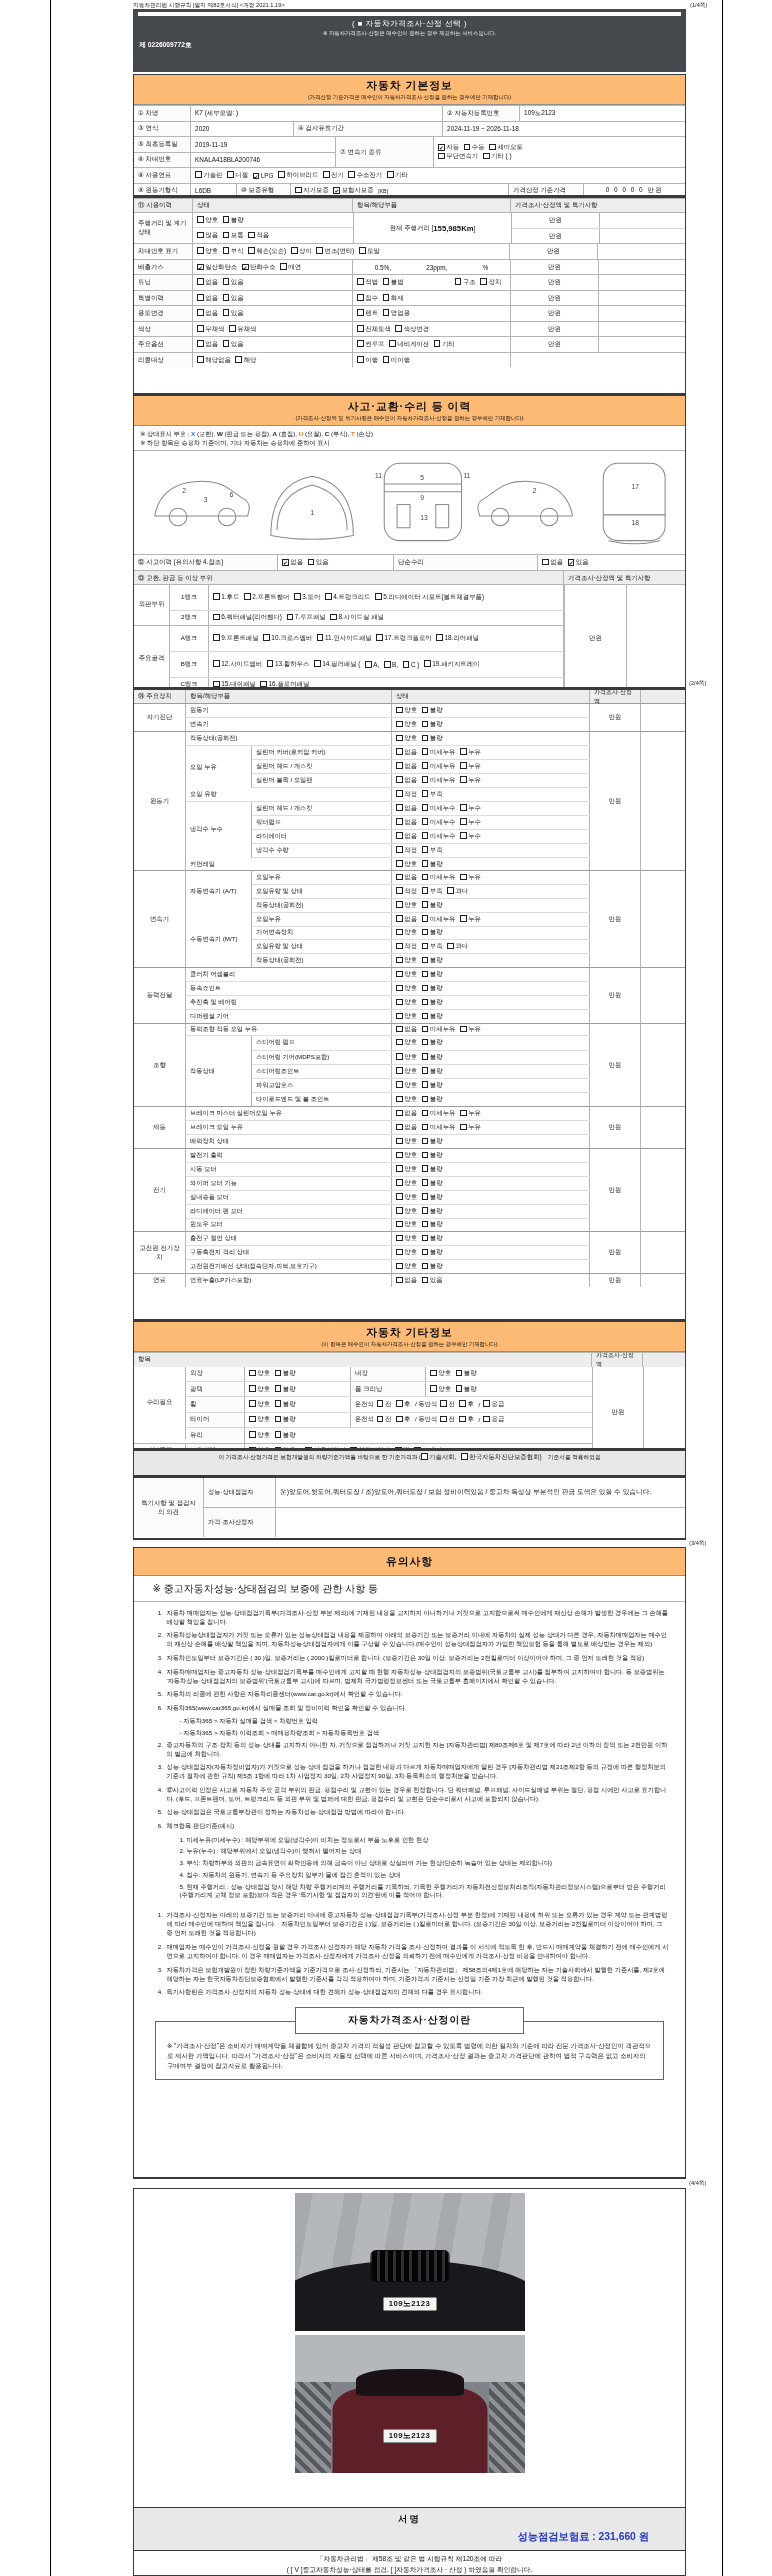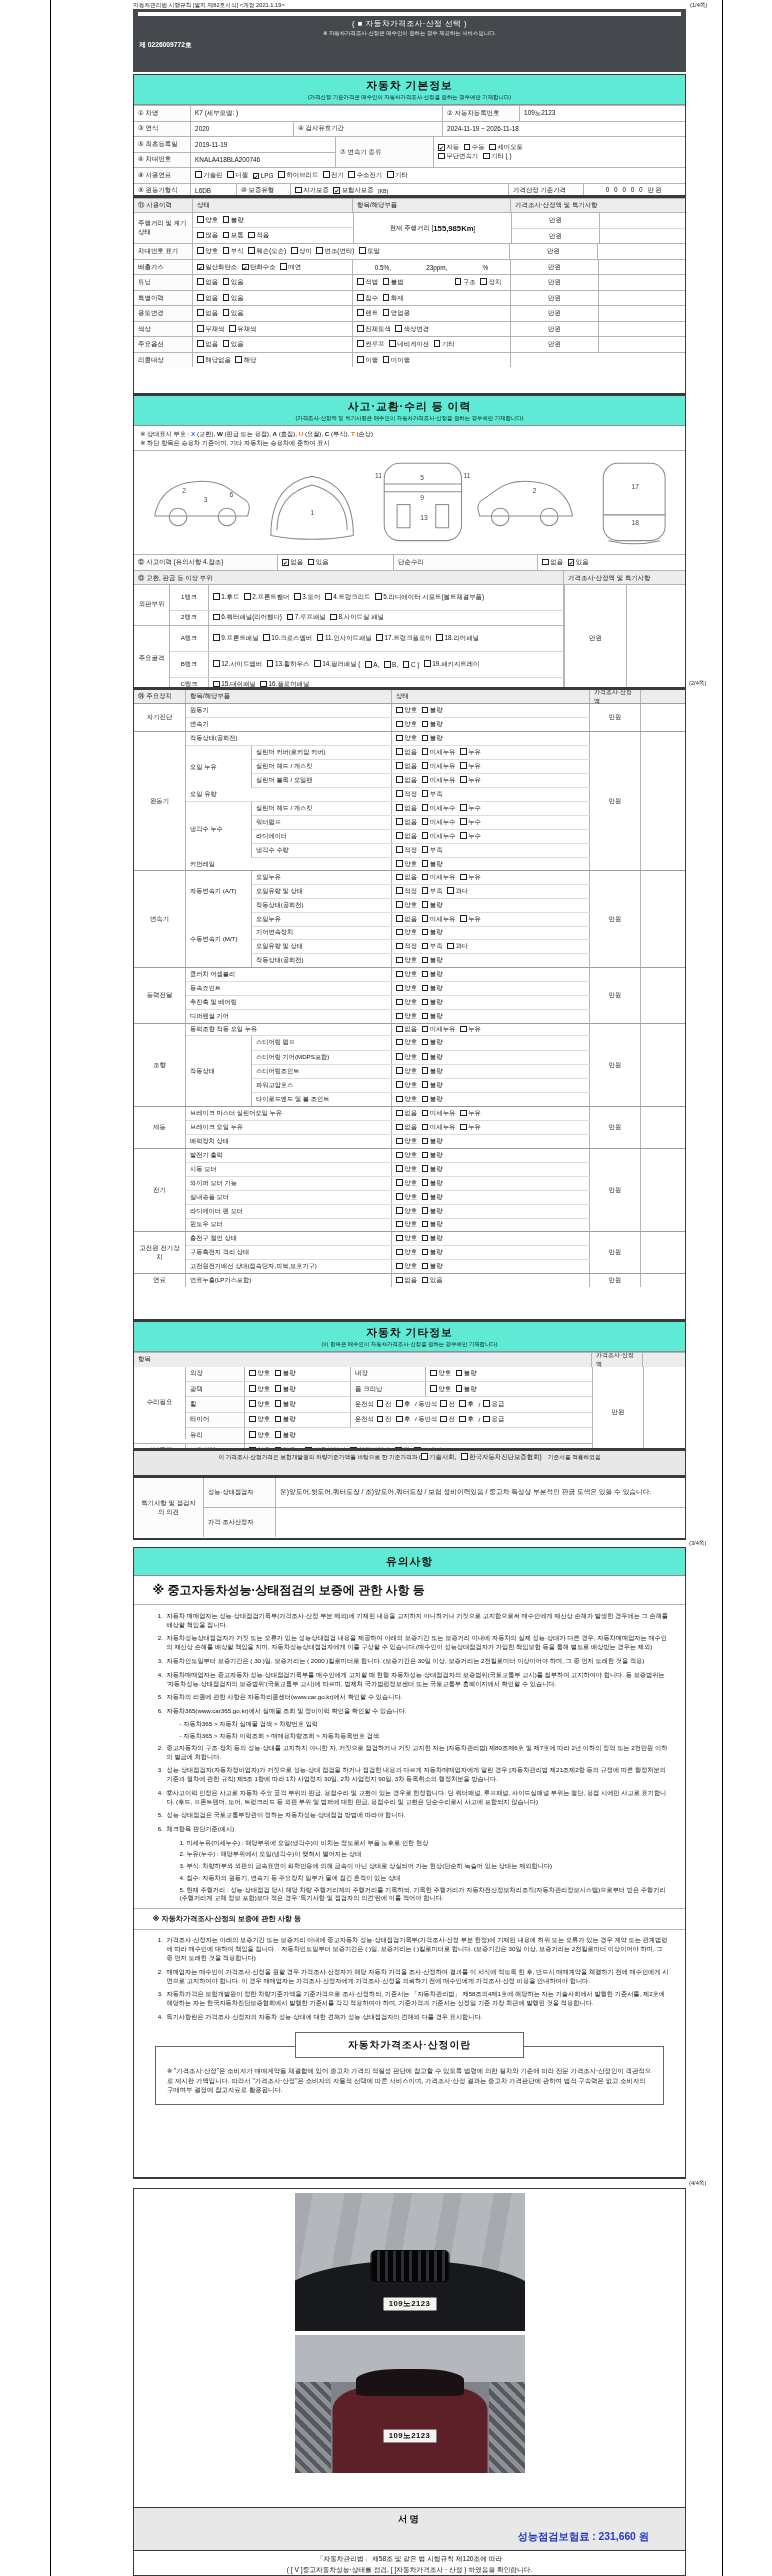--- a/index.html
+++ b/index.html
@@ -11,21 +11,21 @@
   
   .dark{position:absolute;left:133px;width:553px;background:#45494e;color:#fff;box-sizing:border-box;}
   .stripe{height:3.6px;background:#fff;margin:3.1px 5.2px 0 5.2px;}
   .dark .t1{text-align:center;font-size:14px;font-weight:bold;letter-spacing:1.5px;margin-top:5.2px;}
   .dark .t2{text-align:center;font-size:7.7px;margin-top:2.6px;letter-spacing:0.5px;}
   .dark .t3{text-align:center;font-size:5.4px;margin-top:1.5px;color:#e8e8e8;}
   .dark .docno{font-size:6.7px;font-weight:bold;padding:4.1px 0 3.1px 6.2px;}
   
   .sec{position:absolute;left:133px;width:553px;box-sizing:border-box;background:#fff;
        border-left:1px solid #3a3a3a;border-right:1px solid #3a3a3a;border-top:1.5px solid #3a3a3a;border-bottom:2.1px solid #3a3a3a;overflow:hidden;}
-  .shead{background:#5eead4;border-bottom:0.5px solid #8f8f8f;text-align:center;padding:3.6px 0 3.1px;}
+  .shead{background:#fdba74;border-bottom:0.5px solid #8f8f8f;text-align:center;padding:3.6px 0 3.1px;}
   .shead .ttl{font-size:10.8px;font-weight:bold;letter-spacing:1px;}
   .shead .sub{font-size:5.4px;margin-top:1.5px;}
   
   .trow{display:flex;border-top:0.5px solid #b5b5b5;box-sizing:border-box;align-items:stretch;}
   .tc{border-right:0.5px solid #b5b5b5;padding:1.5px 4.1px;display:flex;align-items:center;box-sizing:border-box;font-size:6.4px;min-height:13.4px;}
   .tc:last-child{border-right:none;}
   .lbl{background:#fcfcfc;}
   .hc{background:#ededed;}
   .ctr{justify-content:center;}
   .cb{display:inline-block;width:6.7px;height:6.7px;border:0.8px solid #222;margin-right:1.5px;vertical-align:-1px;
@@ -937,21 +937,21 @@
        </div>
      </div>
    </div>
     </div>
 </div>
 
 <div class="sec" style="top:1547px;height:632px">
   <div class="shead" style="padding:6.7px 0">
     <div class="ttl">유의사항</div>
   </div>
-  <div style="padding:5.7px 0 4.6px 18.5px;border-bottom:0.5px solid #b5b5b5;font-size:12px;font-weight:bold">※ 중고자동차성능·상태점검의 보증에 관한 사항 등</div>
+  <div style="padding:5.7px 0 4.6px 18.5px;border-bottom:0.5px solid #b5b5b5;font-size:10px;font-weight:normal">※ 중고자동차성능·상태점검의 보증에 관한 사항 등</div>
   <div id="notice-body1" style="padding:7.2px 15.5px 2.1px 15.5px">
       <div class="nitem">
         <span class="nnum">1.</span>
         <span>자동차 매매업자는 성능·상태점검기록부(가격조사·산정 부분 제외)에 기재된 내용을 고지하지 아니하거나 거짓으로 고지함으로써 매수인에게 재산상 손해가 발생한 경우에는 그 손해를 배상할 책임을 집니다.</span>
       </div>
       <div class="nitem">
         <span class="nnum">2.</span>
         <span>자동차성능상태점검자가 거짓 또는 오류가 있는 성능상태점검 내용을 제공하여 아래의 보증기간 또는 보증거리 이내에 자동차의 실제 성능·상태가 다른 경우, 자동차매매업자는 매수인의 재산상 손해를 배상할 책임을 지며, 자동차성능상태점검자에게 이를 구상할 수 있습니다.(매수인이 성능상태점검자가 가입한 책임보험 등을 통해 별도로 배상받는 경우는 제외)</span>
       </div>
       <div class="nitem">
@@ -991,21 +991,20 @@
       <div class="nitem">
         <span class="nnum">6.</span>
         <span>체크항목 판단기준(예시)</span>
       </div>
       <div class="nsub">1.  미세누유(미세누수) : 해당부위에 오일(냉각수)이 비치는 정도로서 부품 노후로 인한 현상</div>
       <div class="nsub">2.  누유(누수) : 해당부위에서 오일(냉각수)이 맺혀서 떨어지는 상태</div>
       <div class="nsub">3.  부식: 차량하부와 외판의 금속표면이 화학반응에 의해 금속이 아닌 상태로 상실되어 가는 현상(단순히 녹슬어 있는 상태는 제외합니다)</div>
       <div class="nsub">4.  침수: 자동차의 원동기, 변속기 등 주요장치 일부가 물에 잠긴 흔적이 있는 상태</div>
       <div class="nsub">5.  현재 주행거리 : 성능·상태점검 당시 해당 차량 주행거리계의 주행거리를 기록하되, 기록한 주행거리가 자동차전산정보처리조직(자동차관리정보시스템)으로부터 받은 주행거리(주행거리계 교체 정보 포함)보다 적은 경우 '특기사항 및 점검자의 의견'란에 이를 적어야 합니다.</div>
     </div>
-  <div style="padding:5.2px 0 4.6px 18.5px;border-top:0.5px solid #b5b5b5;border-bottom:0.5px solid #b5b5b5;font-size:7.2px;font-weight:bold">※ 자동차가격조사·산정의 보증에 관한 사항 등</div>
   <div id="notice-body2" style="padding:6.2px 15.5px 0 15.5px">
       <div class="nitem">
         <span class="nnum">1.</span>
         <span>가격조사·산정자는 아래의 보증기간 또는 보증거리 이내에 중고자동차 성능·상태점검기록부(가격조사·산정 부분 한정)에 기재된 내용에 허위 또는 오류가 있는 경우 계약 또는 관계법령에 따라 매수인에 대하여 책임을 집니다.  · 자동차인도일부터 보증기간은 (      )일, 보증거리는 (      )킬로미터로 합니다. (보증기간은 30일 이상, 보증거리는 2천킬로미터 이상이어야 하며, 그 중 먼저 도래한 것을 적용합니다)</span>
       </div>
       <div class="nitem">
         <span class="nnum">2.</span>
         <span>매매업자는 매수인이 가격조사·산정을 원할 경우 가격조사·산정자가 해당 자동차 가격을 조사·산정하여 결과를 이 서식에 적도록 한 후, 반드시 매매계약을 체결하기 전에 매수인에게 서면으로 고지하여야 합니다. 이 경우 매매업자는 가격조사·산정자에게 가격조사·산정을 의뢰하기 전에 매수인에게 가격조사·산정 비용을 안내하여야 합니다.</span>
       </div>
       <div class="nitem">

